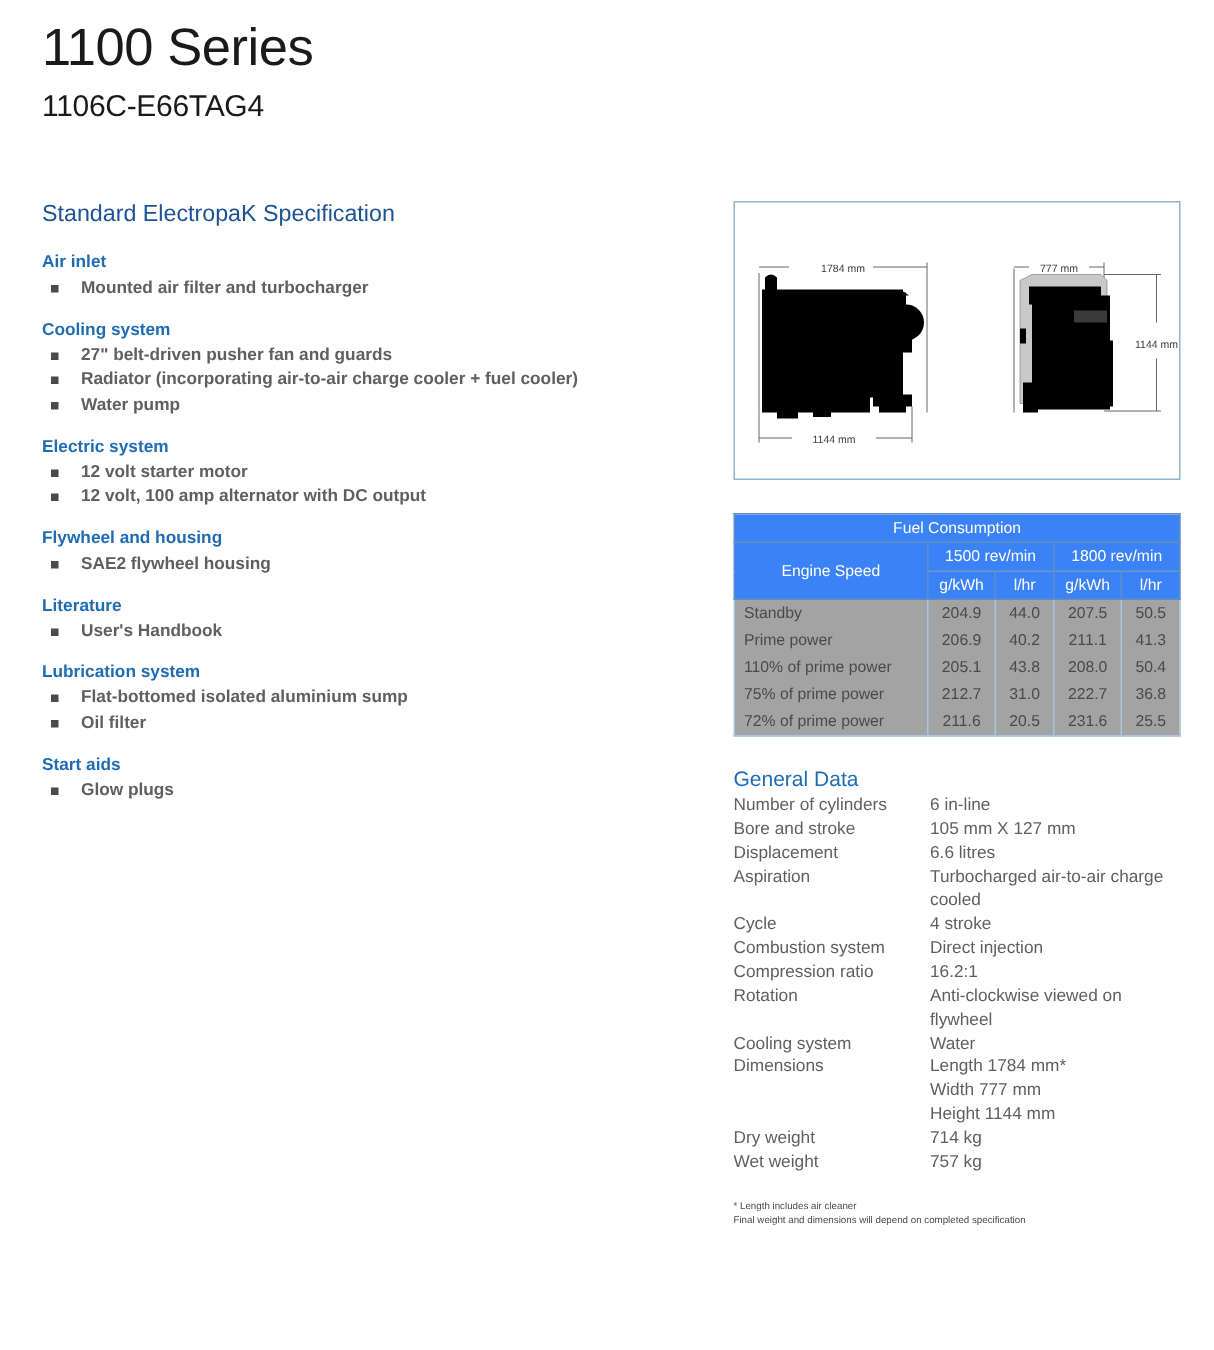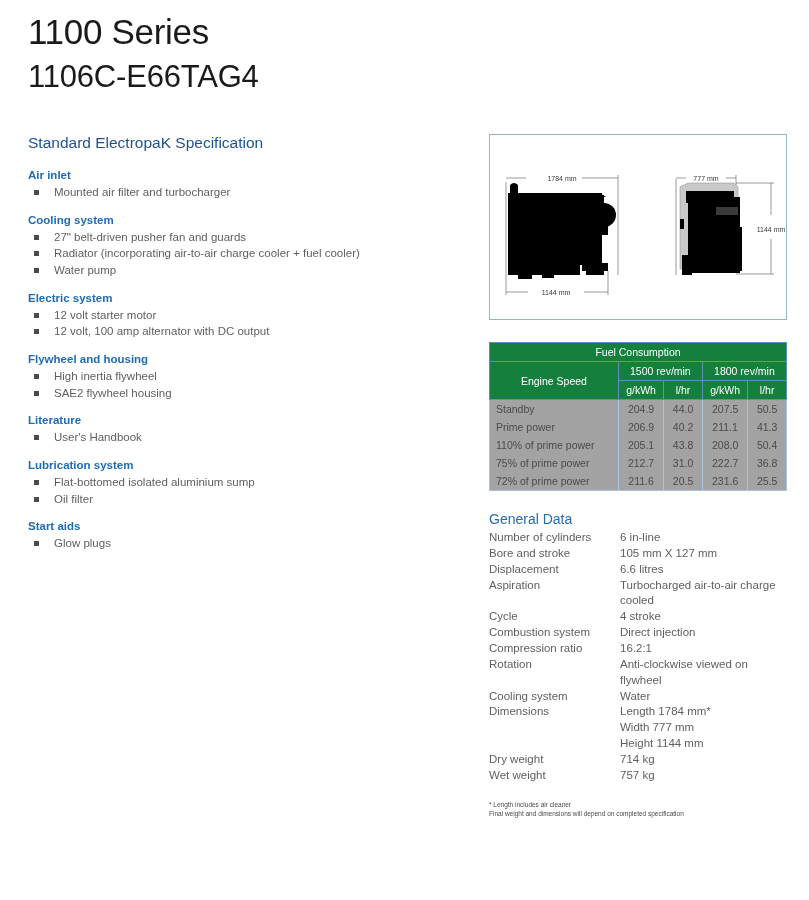--- a/index.html
+++ b/index.html
@@ -20,21 +20,21 @@
   #title-block { position: absolute; left: 28px; top: 14px; }
   #series-title {
     font-size: 35px;
     color: #1a1a1a;
     font-weight: 400;
     letter-spacing: -0.3px;
     line-height: 1.0;
     margin: 0;
   }
   #model-title {
-    font-size: 31px;
+    font-size: 20px;
     color: #1a1a1a;
     font-weight: 400;
     letter-spacing: -0.2px;
     line-height: 1.0;
     margin: 12px 0 0 0;
   }
 
   
   #left-column {
     position: absolute;
@@ -48,21 +48,21 @@
     font-weight: 400;
     margin: 0 0 17px 0;
   }
   .spec-group { margin-bottom: 13px; }
   .spec-group-title {
     font-size: 11.5px;
     color: #1f6cb4;
     font-weight: bold;
     margin: 0 0 3px 0;
   }
-  .spec-list { list-style: none; margin: 0; padding: 0; }
+  .spec-list { list-style: none; margin: 0; padding: 0; font-weight: bold; }
   .spec-item {
     position: relative;
     padding-left: 26px;
     font-size: 11.5px;
     color: #5f5f5f;
     line-height: 1.45;
   }
   .spec-item .bullet {
     position: absolute;
     left: 6px;
@@ -91,21 +91,21 @@
   #diagram-svg { display: block; width: 100%; height: 100%; }
 
   
   #fuel-table-wrap { margin-top: 22px; }
   table.fuel {
     border-collapse: collapse;
     width: 100%;
     font-size: 10.5px;
   }
   table.fuel th {
-    background: #15803d;
+    background: #3b82f6;
     color: #ffffff;
     font-weight: normal;
     text-align: center;
     border: 1px solid #5f8ec2;
     padding: 3px 2px;
   }
   table.fuel th.engine-speed {
     padding: 3px 6px;
     text-align: center;
   }
@@ -179,21 +179,20 @@
       <div class="spec-group">
         <div class="spec-group-title">Electric system</div>
         <ul class="spec-list">
           <li class="spec-item"><span class="bullet"></span><span>12 volt starter motor</span></li>
           <li class="spec-item"><span class="bullet"></span><span>12 volt, 100 amp alternator with DC output</span></li>
         </ul>
       </div>
       <div class="spec-group">
         <div class="spec-group-title">Flywheel and housing</div>
         <ul class="spec-list">
-          <li class="spec-item"><span class="bullet"></span><span>High inertia flywheel</span></li>
           <li class="spec-item"><span class="bullet"></span><span>SAE2 flywheel housing</span></li>
         </ul>
       </div>
       <div class="spec-group">
         <div class="spec-group-title">Literature</div>
         <ul class="spec-list">
           <li class="spec-item"><span class="bullet"></span><span>User's Handbook</span></li>
         </ul>
       </div>
       <div class="spec-group">

